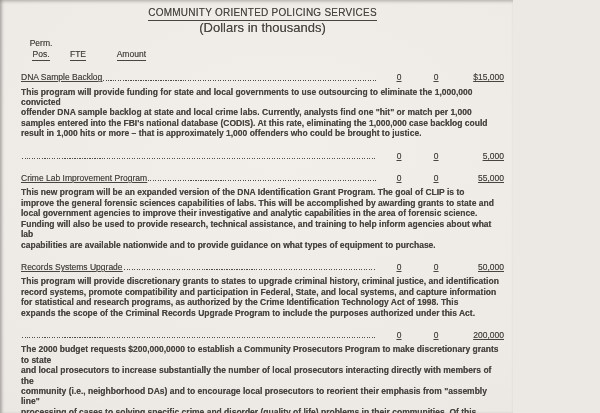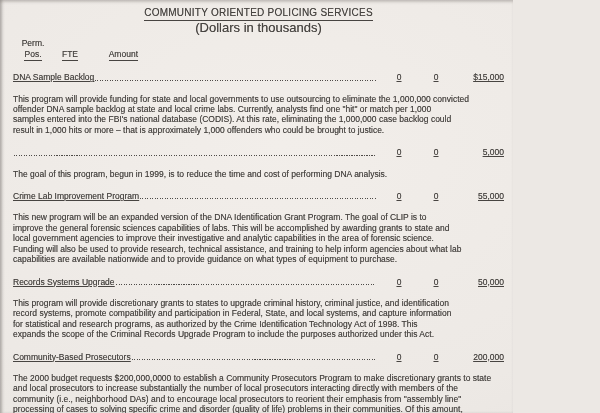--- a/index.html
+++ b/index.html
@@ -6,21 +6,21 @@
   html, body { width: 600px; height: 413px; }
   body {
     font-family: "Liberation Sans", "DejaVu Sans", sans-serif;
     color: #474441;
     background: #ece8e4;
     overflow: hidden;
   }
   .page {
     width: 513px;
     height: 413px;
-    padding: 7px 9px 0 13px;
+    padding: 7px 9px 0 21px;
     background: radial-gradient(130% 110% at 55% 35%, #f2eeea 0%, #ede9e5 60%, #e5e1dd 100%);
     box-shadow: inset 3px 0 3px -1px rgba(105,100,95,.45),
                 inset 0 3px 3px -1px rgba(105,100,95,.30);
     text-shadow: 0 0 0.6px rgba(72,68,65,.65);
     font-size: 8.5px;
     line-height: 10.4px;
   }
   .u { border-bottom: 1px solid currentColor; padding-bottom: 1px; display: inline-block; }
   .title-block { text-align: center; }
   .title { font-size: 10px; letter-spacing: .25px; line-height: 12px; }
@@ -39,23 +39,24 @@
     flex: 1;
     height: 2px;
     margin: 0 3px 2px 1px;
     background: repeating-linear-gradient(to right,
       #4e4b48 0, #4e4b48 1px, transparent 1px, transparent 2.5px);
     background-position: 0 bottom;
     background-size: 100% 1px;
     background-repeat: no-repeat;
   }
   .description {
-    margin-top: 11px;
+    margin-top: 4px;
     white-space: pre-line;
     max-width: 578px;
+    font-weight: bold;
   }
 </style>
 </head>
 <body>
 
 <div class="page">
 
   <div class="title-block">
     <div class="title"><span class="u">COMMUNITY ORIENTED POLICING SERVICES</span></div>
     <div class="subtitle">(Dollars in thousands)</div>
@@ -89,21 +90,20 @@
 result in 1,000 hits or more – that is approximately 1,000 offenders who could be brought to justice.</p>
   </section>
 
   <section class="section">
     <div class="program-row">
       <span class="leader"></span>
       <span class="col-pos">0</span>
       <span class="col-fte">0</span>
       <span class="col-amount">5,000</span>
     </div>
-    <p class="description">The goal of this program, begun in 1999, is to reduce the time and cost of performing DNA analysis.</p>
   </section>
 
   <section class="section">
     <div class="program-row">
       <span class="program-name">Crime Lab Improvement Program</span>
       <span class="leader"></span>
       <span class="col-pos">0</span>
       <span class="col-fte">0</span>
       <span class="col-amount">55,000</span>
     </div>
@@ -123,21 +123,20 @@
       <span class="col-amount">50,000</span>
     </div>
     <p class="description">This program will provide discretionary grants to states to upgrade criminal history, criminal justice, and identification
 record systems, promote compatibility and participation in Federal, State, and local systems, and capture information
 for statistical and research programs, as authorized by the Crime Identification Technology Act of 1998.  This
 expands the scope of the Criminal Records Upgrade Program to include the purposes authorized under this Act.</p>
   </section>
 
   <section class="section">
     <div class="program-row">
-      <span class="program-name">Community-Based Prosecutors</span>
       <span class="leader"></span>
       <span class="col-pos">0</span>
       <span class="col-fte">0</span>
       <span class="col-amount">200,000</span>
     </div>
     <p class="description">The 2000 budget requests $200,000,0000 to establish a Community Prosecutors Program to make discretionary grants to state
 and local prosecutors to increase substantially the number of local prosecutors interacting directly with members of the
 community (i.e., neighborhood DAs) and to encourage local prosecutors to reorient their emphasis from "assembly line"
 processing of cases to solving specific crime and disorder (quality of life) problems in their communities.  Of this amount,
 $150,000,000 would be used to pay the salaries and training costs associated with hiring or reassigning prosecutors to

